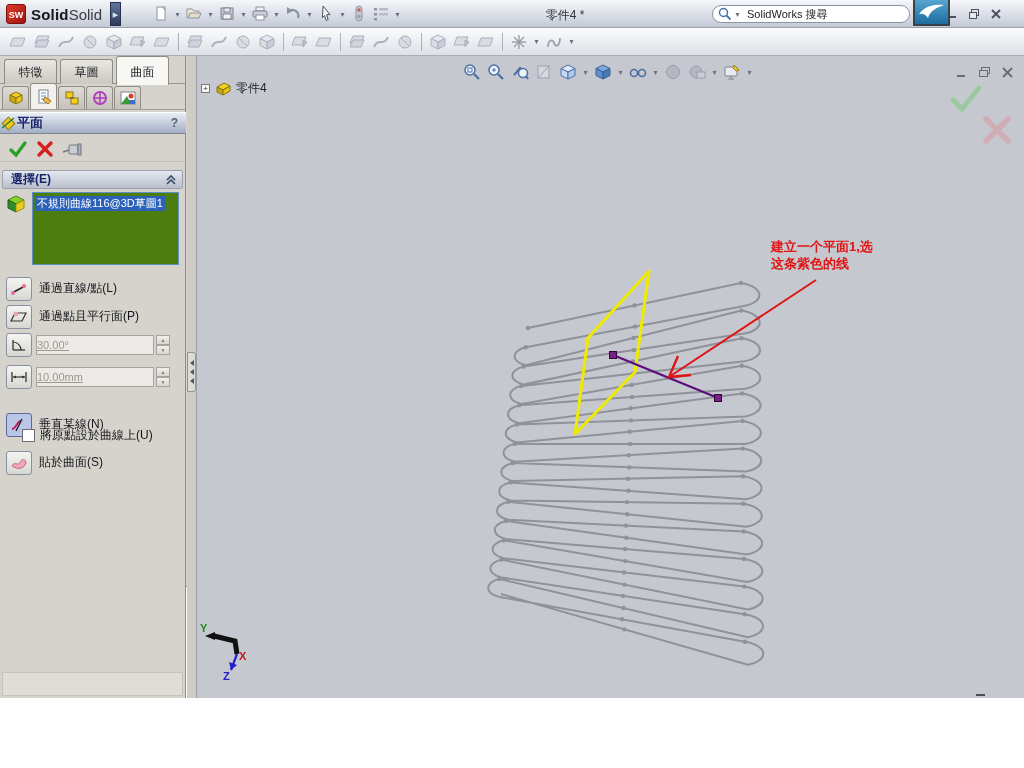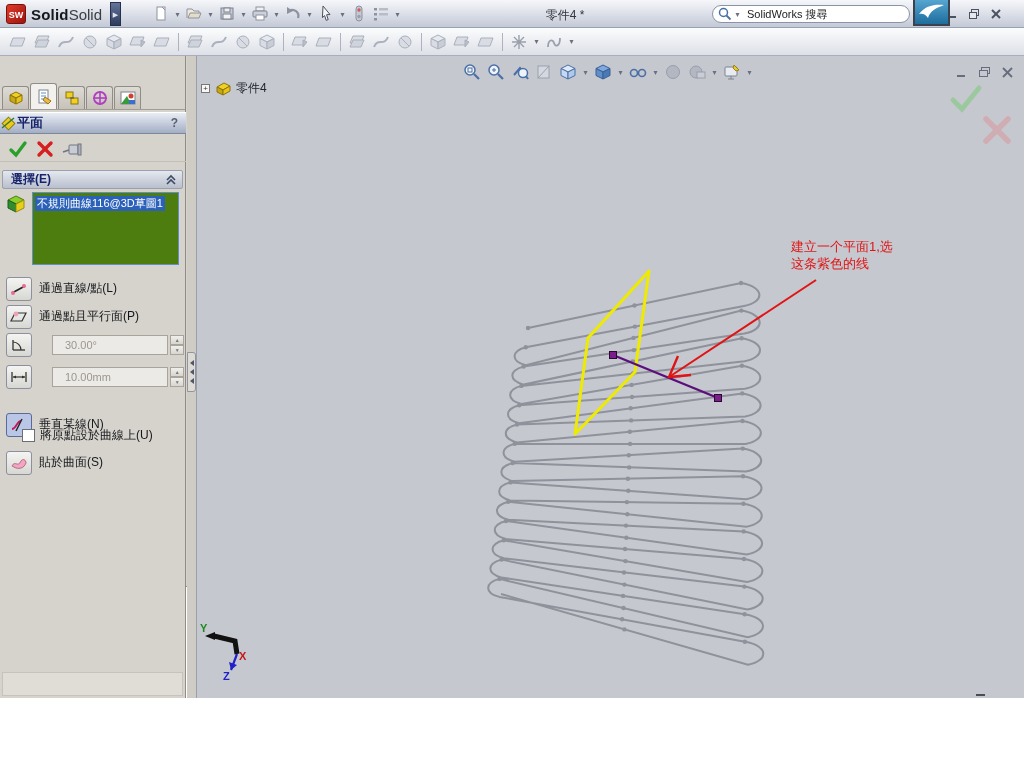--- a/index.html
+++ b/index.html
@@ -45,40 +45,40 @@
   #pm-buttons { position:absolute; left:0; top:80px; width:186px; height:26px; border-bottom:1px solid #c2bfb8; display:flex; align-items:center; gap:8px; padding-left:8px; }
   #pm-group { position:absolute; left:2px; top:114px; width:181px; height:19px; background:linear-gradient(#e4e8ee,#b9bfcd); border:1px solid #99a0af; border-radius:2px; display:flex; align-items:center; }
   #pm-group span.lbl { font-size:12px; font-weight:bold; color:#17246b; margin-left:8px; }
   #sel-cube { position:absolute; left:6px; top:138px; }
   #sel-list { position:absolute; left:32px; top:136px; width:147px; height:73px; background:#4d7c0f; border:1px solid #5f90c5; }
   #sel-item { display:inline-block; margin:2px 0 0 2px; padding:0 2px; font-size:11px; color:#fff; background:#2b61b8; white-space:nowrap; }
   .optrow { position:absolute; left:6px; width:178px; height:25px; display:flex; align-items:center; }
   .iconbtn { width:26px; height:24px; background:linear-gradient(#f4f4f2,#d7d7d2); border:1px solid #8b8fa0; border-radius:3px; display:flex; align-items:center; justify-content:center; flex:none; }
   .iconbtn.pressed { background:#b9c6e6; border-color:#5a6a9a; }
   .optlbl { font-size:12px; color:#15171c; margin-left:7px; white-space:nowrap; }
-  .field { width:118px; height:20px; margin-left:20px; background:#eceae6; border:1px solid #a8a49c; font-size:11px; color:#9b978e; line-height:18px; padding-left:12px; }
+  .field { width:118px; height:20px; margin-left:4px; background:#eceae6; border:1px solid #a8a49c; font-size:11px; color:#9b978e; line-height:18px; padding-left:0;text-decoration:underline; }
   .spin { width:14px; height:20px; margin-left:2px; display:flex; flex-direction:column; }
   .spin div { flex:1; background:linear-gradient(#f0efec,#d8d5ce); border:1px solid #a8a49c; font-size:5px; color:#777; text-align:center; line-height:8px; }
   #chk-row { position:absolute; left:22px; top:370px; width:160px; height:18px; display:flex; align-items:center; }
   #chk-box { width:13px; height:13px; background:#fff; border:1px solid #6a6e78; flex:none; }
   #panel-footer { position:absolute; left:2px; top:616px; width:181px; height:24px; background:#e0ddd7; border:1px solid #c6c3bc; }
 
   
   #splitter { position:absolute; left:187px; top:56px; width:10px; height:642px; background:#cfccc6; border-right:1px solid #9aa0aa; }
   #split-handle { position:absolute; left:0; top:296px; width:9px; height:40px; background:#dedbd4; border:1px solid #8f94a0; border-radius:0 3px 3px 0; display:flex; flex-direction:column; align-items:center; justify-content:center; gap:3px; }
   #split-handle span { width:0; height:0; border-top:3px solid transparent; border-bottom:3px solid transparent; border-right:4px solid #4d5568; }
 
   
   #viewport { position:absolute; left:197px; top:56px; width:827px; height:642px; background:#c5c8cf; overflow:hidden; }
   #hud { position:absolute; left:263px; top:5px; height:22px; display:flex; align-items:center; }
   .hudbtn { width:24px; height:22px; display:flex; align-items:center; justify-content:center; }
   #doc-controls { position:absolute; left:758px; top:10px; display:flex; gap:10px; }
   #tree-root { position:absolute; left:4px; top:24px; display:flex; align-items:center; font-size:12px; color:#22252b; }
   #tree-plus { width:9px; height:9px; background:#f7f7f4; border:1px solid #777; font-size:8px; line-height:7px; text-align:center; color:#333; margin-right:5px; }
-  #annotation { position:absolute; left:594px; top:182px; font-size:13px; font-weight:normal; line-height:17px; white-space:nowrap; }
+  #annotation { position:absolute; left:574px; top:182px; font-size:13px; font-weight:bold; line-height:17px; white-space:nowrap; }
   #wire-svg { position:absolute; left:0; top:0; }
   #confirm-check { position:absolute; left:752px; top:28px; opacity:.75; }
   #confirm-x { position:absolute; left:784px; top:58px; opacity:.6; }
   #triad { position:absolute; left:0px; top:564px; }
   #resize-dash { position:absolute; left:976px; top:694px; width:9px; height:2px; background:#4a4d55; }
 </style>
 </head>
 <body>
 
 <div id="app">
@@ -313,20 +313,25 @@
       </span>
       <span class="caret">▾</span>
     </div>
   <div id="swallow">
     <svg width="33" height="25" viewBox="0 0 33 25">
         <path d="M4 15 C 10 7 19 5 29 6 C 21 9 15 12 13 19 C 11 15 7 14 4 15 Z" fill="#ffffff"></path>
       </svg>
   </div>
 
   <div id="panel">
+    <div id="cmd-tabs">
+        <div class="cmdtab" style="left: 4px;">特徵</div>
+        <div class="cmdtab" style="left: 60px;">草圖</div>
+        <div class="cmdtab active" style="left: 116px;">曲面</div>
+      </div>
     <div id="pm-tabstrip">
         <div class="pmtab">
           <svg width="18" height="18" viewBox="0 0 18 18">
             <polygon points="9,3 15,6 9,9 3,6" fill="#f0d020" stroke="#8a7410"></polygon>
             <polygon points="3,6 9,9 9,15 3,12" fill="#c8a810" stroke="#8a7410"></polygon>
             <polygon points="15,6 9,9 9,15 15,12" fill="#e8c418" stroke="#8a7410"></polygon>
           </svg>
         </div>
         <div class="pmtab active">
           <svg width="18" height="18" viewBox="0 0 18 18">

